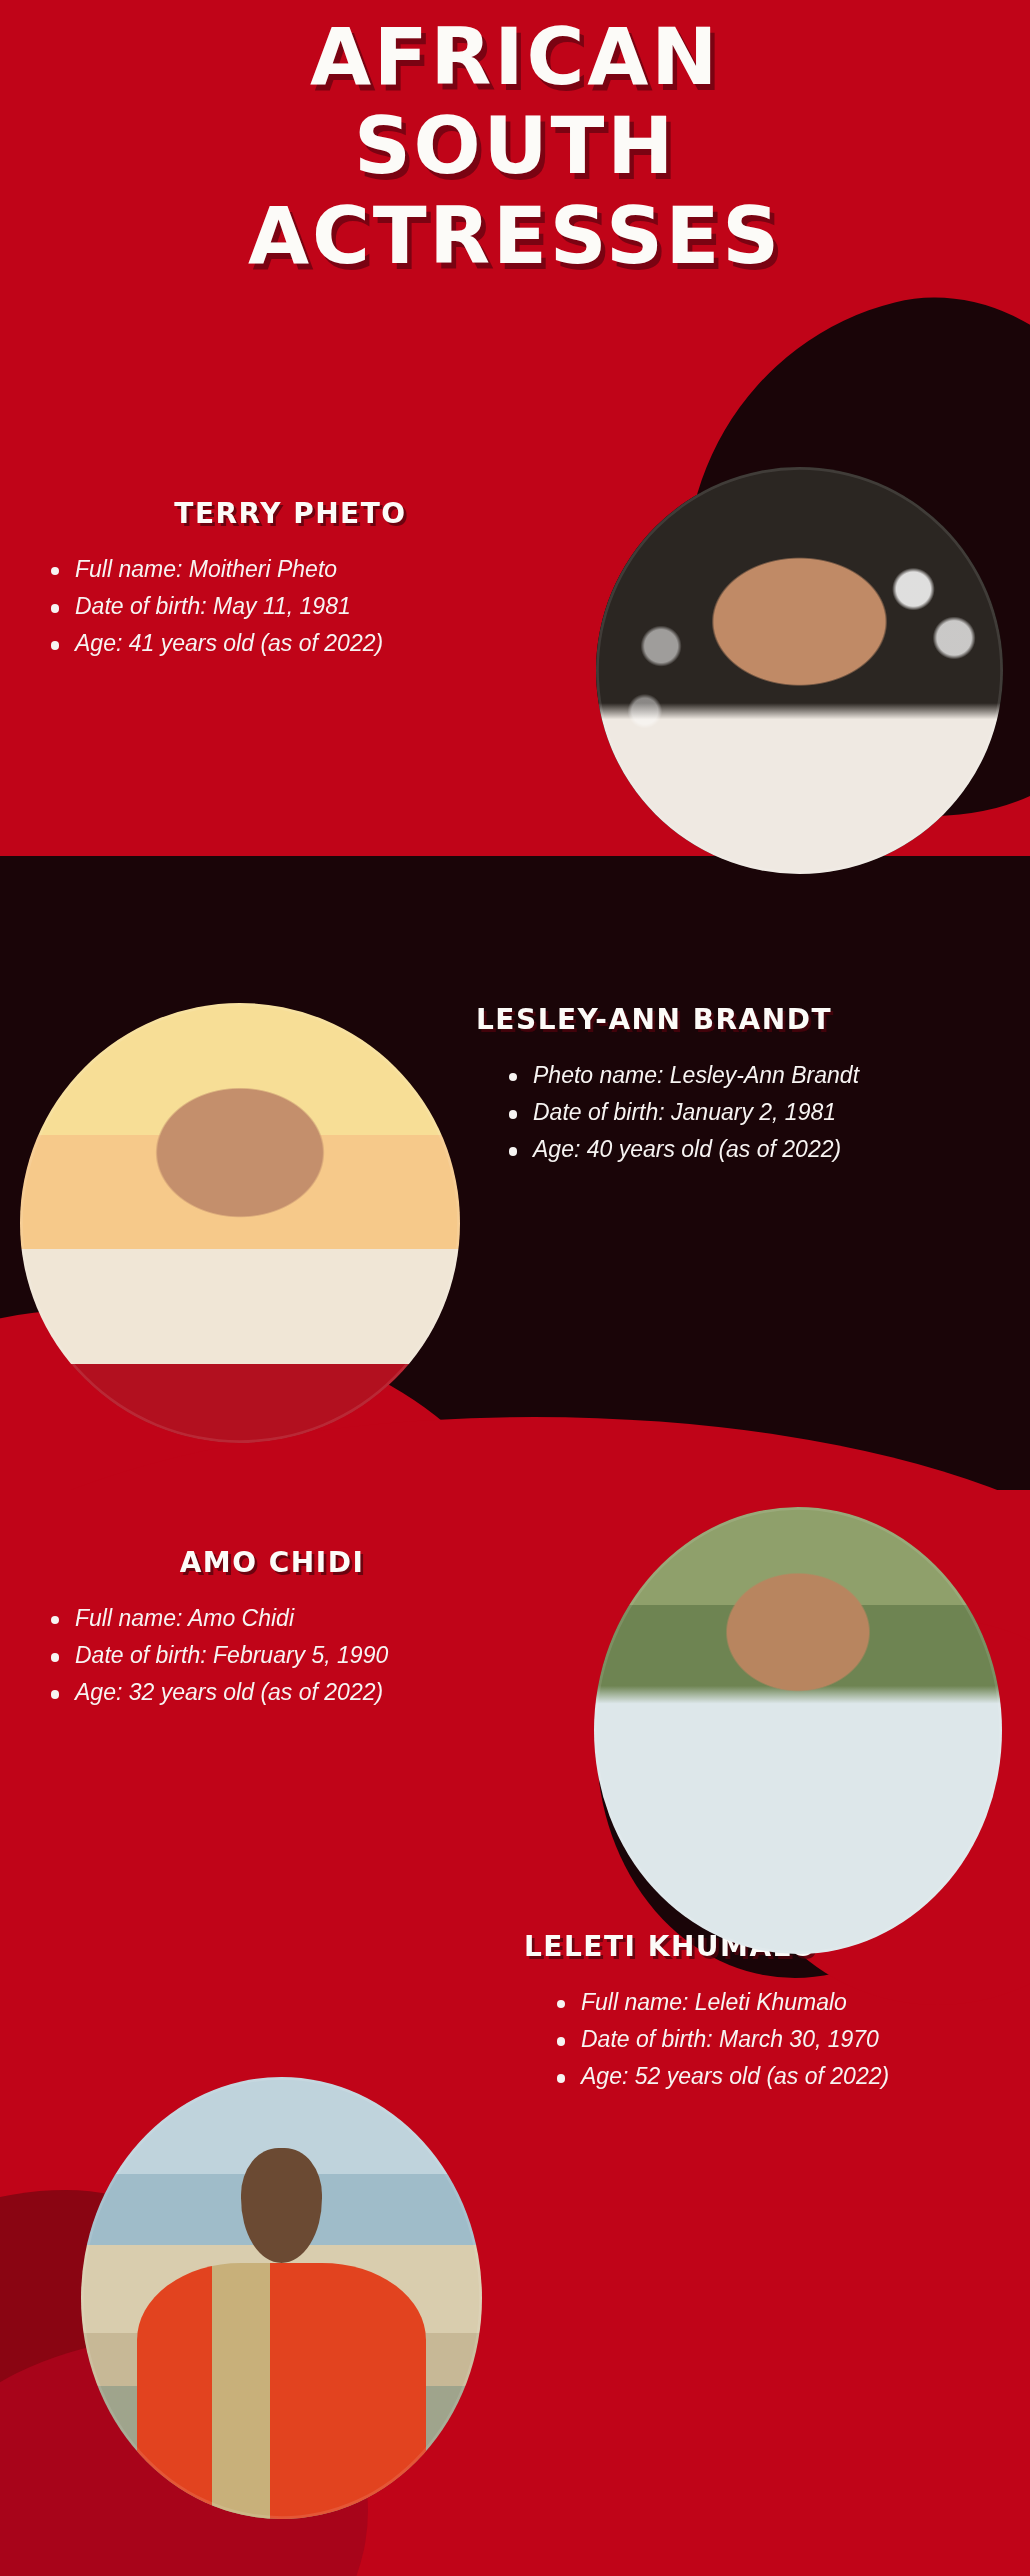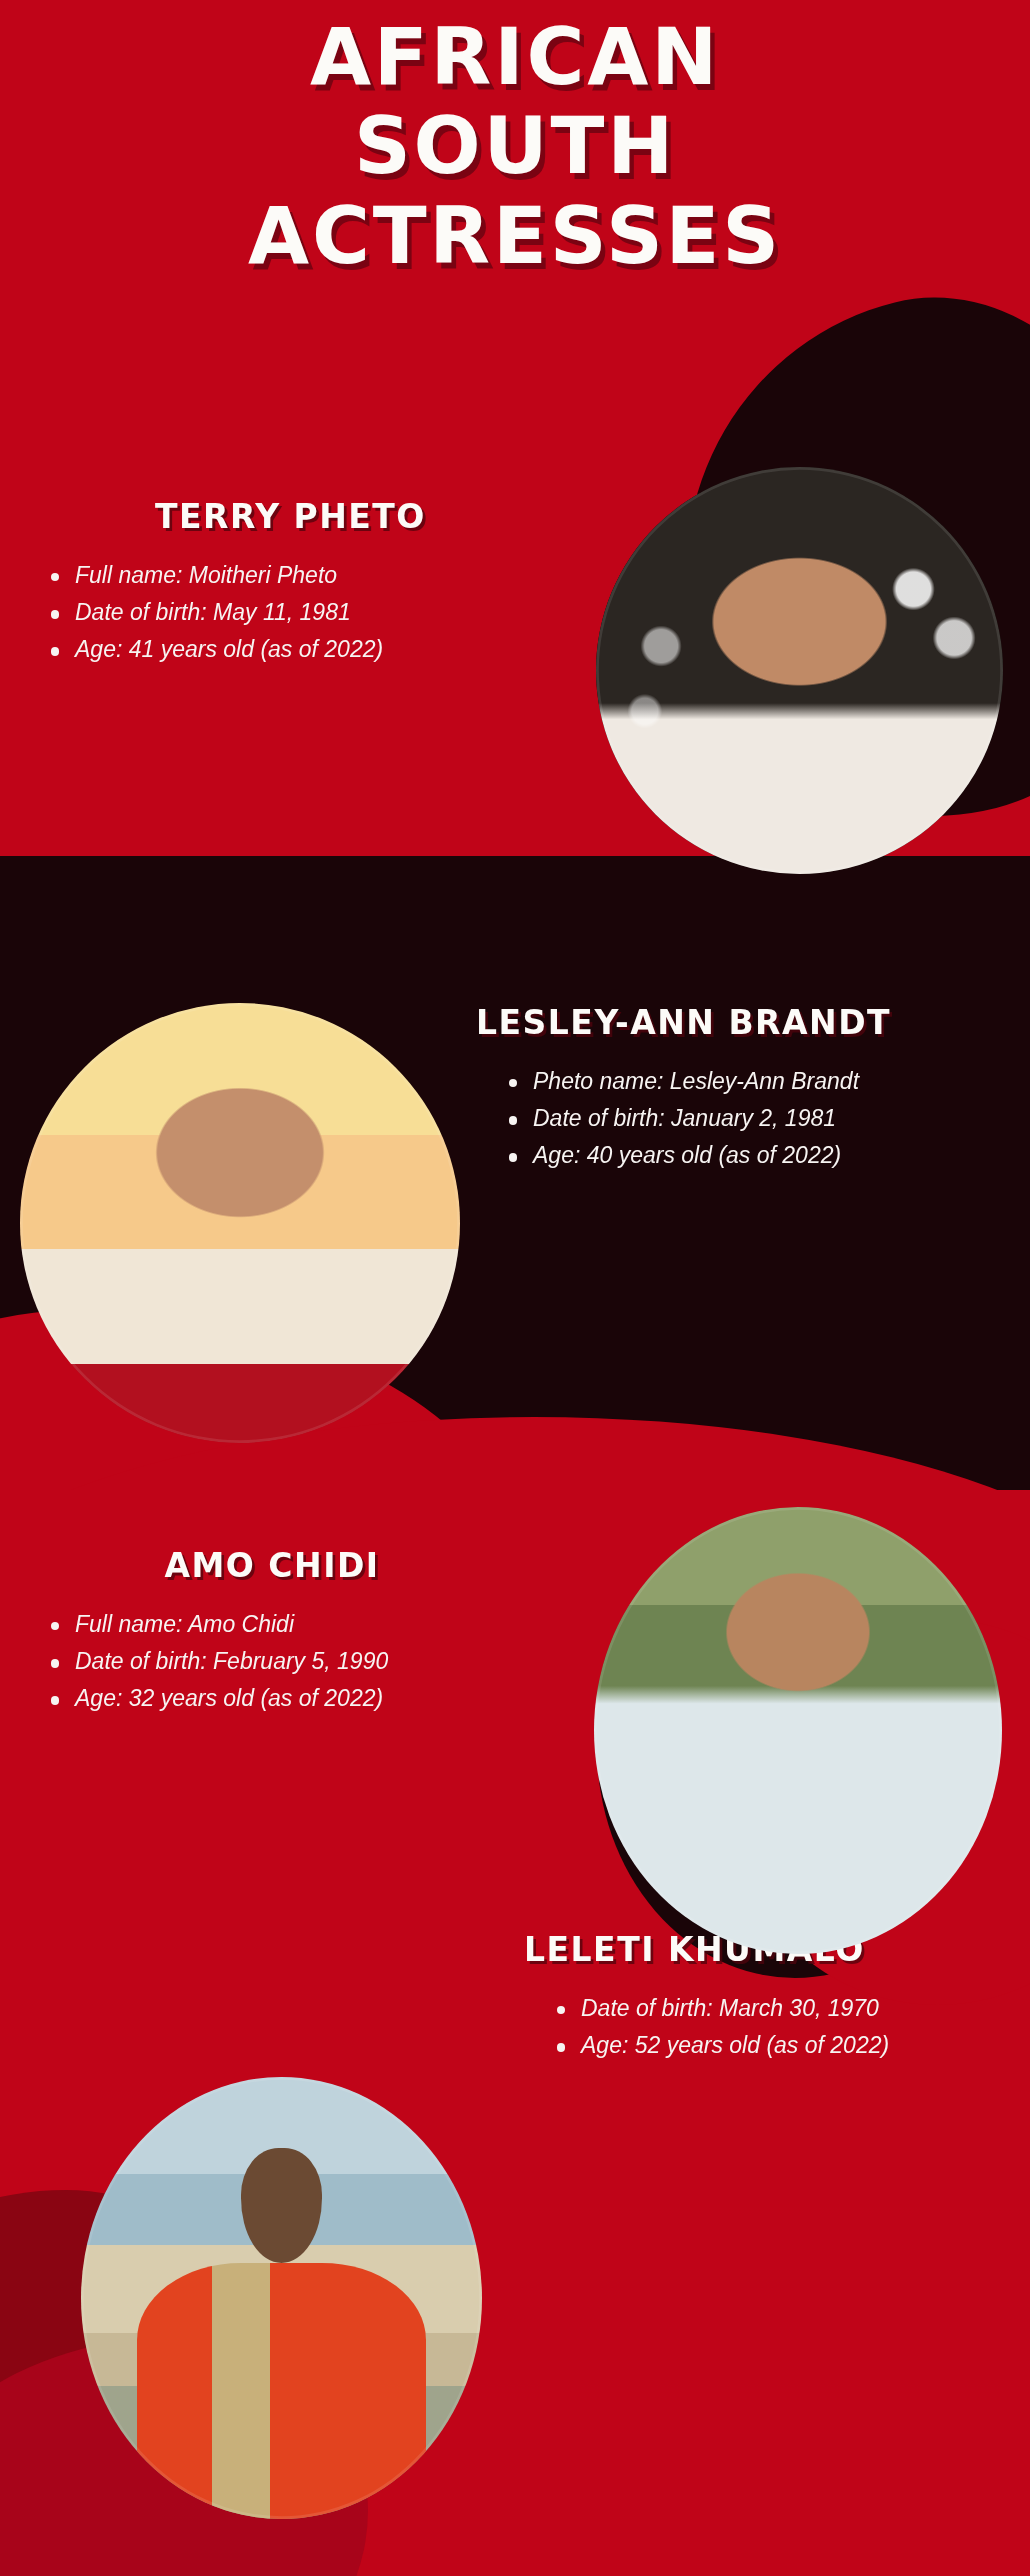--- a/index.html
+++ b/index.html
@@ -75,21 +75,21 @@
     letter-spacing:2.8px; line-height:1.02; text-transform:uppercase;
     text-shadow: 4.6px 5.5px 0 #7A0312;
     font-family:"DejaVu Sans", sans-serif;
   }
   .title-line + .title-line { margin-top:9.2px; }
 
   
   .section { position:absolute; z-index:10; }
 
   .person-name {
-    font-size:33px; font-weight:900; color:#FCFBF8;
+    font-size:28px; font-weight:900; color:#FCFBF8;
     letter-spacing:1.5px; text-transform:uppercase;
     text-shadow:2.8px 2.8px 0 rgba(80,3,12,.75);
     font-family:"DejaVu Sans", sans-serif;
     margin-bottom:24px;
   }
   .facts { list-style:none; }
   .facts li {
     position:relative; padding-left:33px; margin-bottom:6.4px;
     font-size:23px; line-height:1.34; color:#F7F4F2; font-weight:400;font-style:italic;
   }
@@ -222,17 +222,18 @@
 
 <div class="portrait ph4" style="left:81px; top:2077px; width:401px; height:442px;">
   <div class="ph-inner">
     <div class="ph-face"></div>
     <div class="ph-cardigan"></div>
   </div>
 </div>
 <div class="section" style="left:524px; top:1930px; width:497px;">
   <div class="person-name" style="text-align:left;">LELETI KHUMALO</div>
   <ul class="facts" style="padding-left:24px;">
+    <li>Full name: Leleti Khumalo</li>
     <li>Date of birth: March 30, 1970</li>
     <li>Age: 52 years old (as of 2022)</li>
   </ul>
 </div>
 
 
 </body></html>

